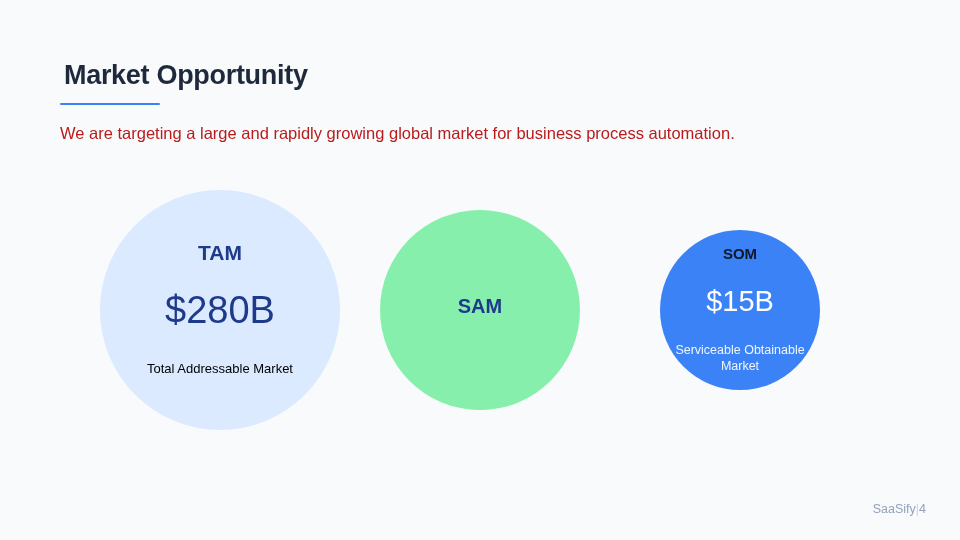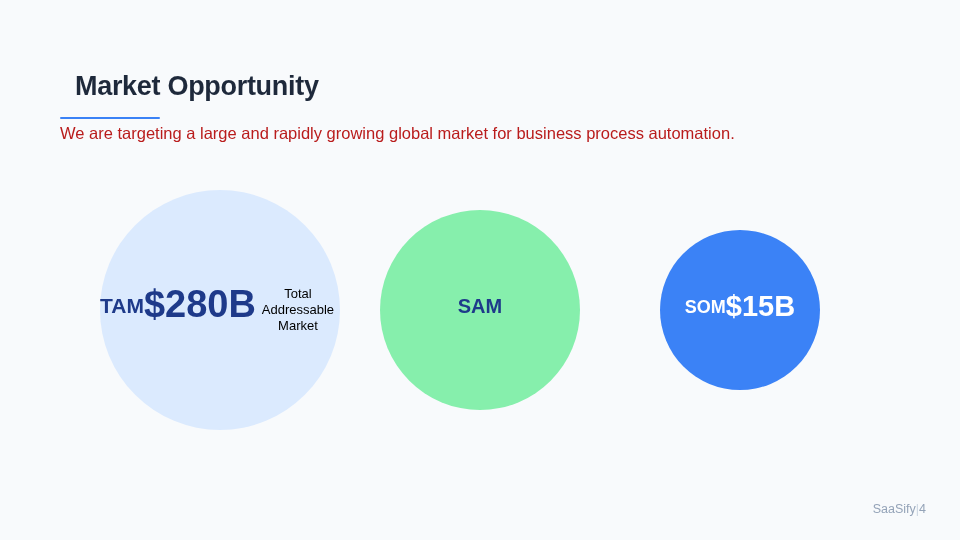--- a/index.html
+++ b/index.html
@@ -22,21 +22,21 @@
   }
 
   
   .header {
     position: absolute;
     left: 60px;
     top: 56px;
     width: 840px;
   }
   .slide-title {
-    margin: 15px;
+    margin: 4px;
     font-size: 27px;
     font-weight: bold;
     letter-spacing: -0.3px;
     color: #1e293b;
     line-height: 1.15;
     white-space: nowrap;
   }
   .title-rule {
     margin-top: 12px;
     width: 100px;
@@ -60,32 +60,33 @@
     position: absolute;
     left: 0;
     top: 0;
     width: 960px;
     height: 540px;
   }
   .circle {
     position: absolute;
     border-radius: 50%;
     display: flex;
-    flex-direction: row;
+    flex-direction: column;
     align-items: center;
     justify-content: center;
     box-sizing: border-box;
     text-align: center;
+    gap: 19px;
   }
   .circle .c-label {
     font-weight: bold;
     line-height: 1;
   }
   .circle .c-value {
-    font-weight: bold;
+    font-weight: normal;
     line-height: 1.05;
   }
   .circle .c-desc {
     line-height: 1.25;
   }
 
   
   .circle-tam {
     left: 100px;
     top: 190px;
@@ -135,22 +136,22 @@
 
   
   .circle-som {
     left: 660px;
     top: 230px;
     width: 160px;
     height: 160px;
     background: #3b82f6;
   }
   .circle-som .c-label {
-    font-size: 18px;
-    color: #ffffff;
+    font-size: 15px;
+    color: #0f172a;
     margin-bottom: 6px;
   }
   .circle-som .c-value {
     font-size: 29px;
     color: #ffffff;
     margin-bottom: 8px;
     text-align: right;
   }
   .circle-som .c-desc {
     font-size: 12.5px;
@@ -191,20 +192,21 @@
       <div class="c-desc">Total Addressable Market</div>
     </div>
 
     <div class="circle circle-sam">
       <div class="c-label">SAM</div>
     </div>
 
     <div class="circle circle-som">
       <div class="c-label">SOM</div>
       <div class="c-value">$15B</div>
+      <div class="c-desc">Serviceable Obtainable Market</div>
     </div>
 
   </div>
 
   <div class="footer">
     <span>SaaSify</span>
     <span class="footer-sep">|</span>
     <span>4</span>
   </div>
 

